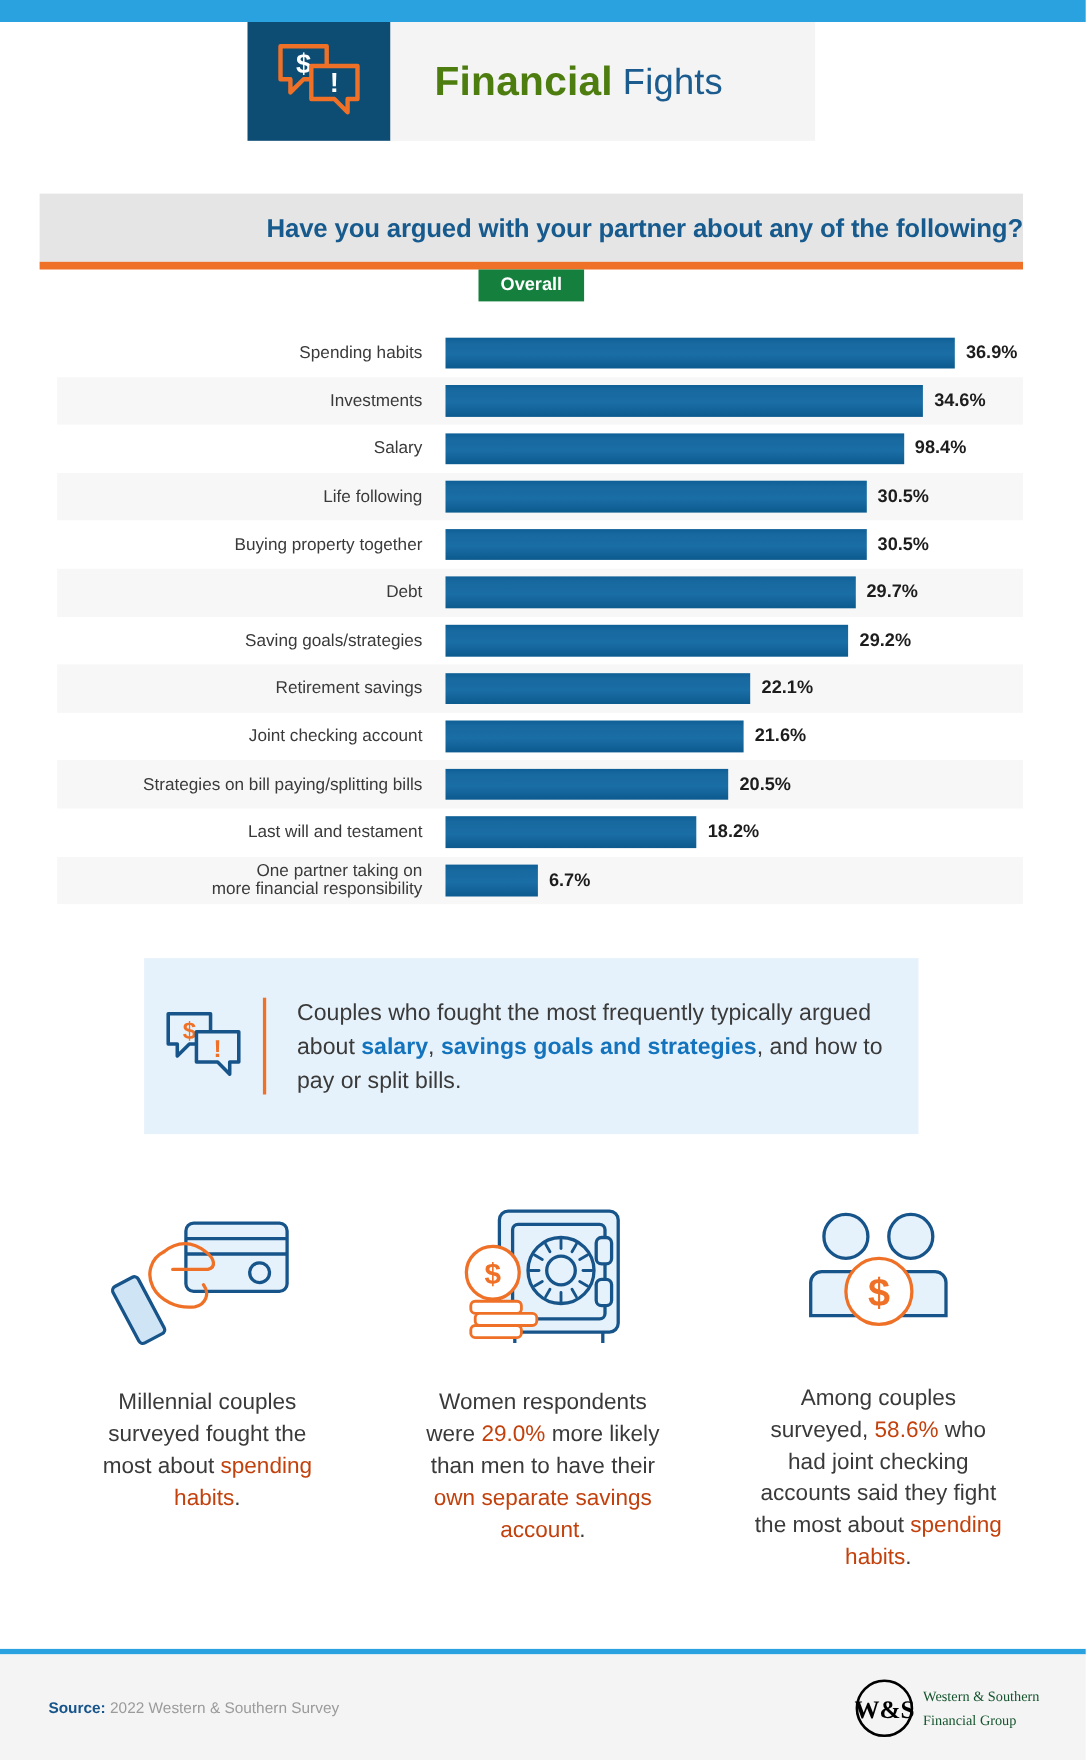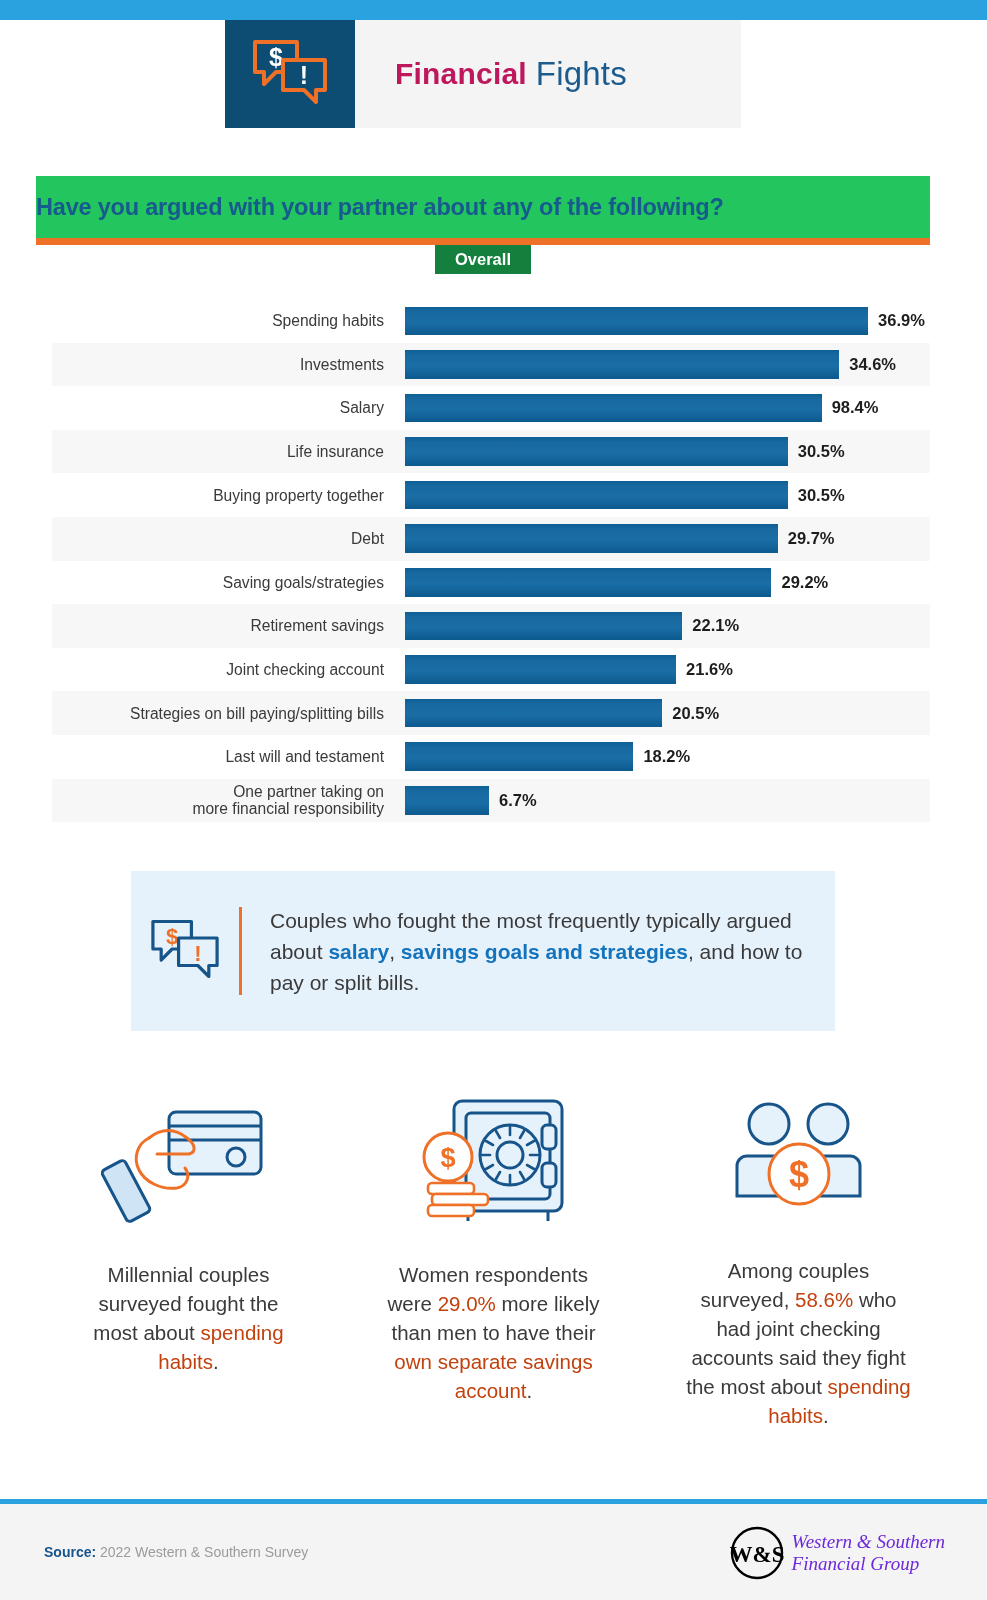--- a/index.html
+++ b/index.html
@@ -11,26 +11,26 @@
     position:relative;
   }
 
   
   .topbar{position:absolute;left:0;top:0;width:987px;height:20px;background:#2ba2e0;}
 
   
   .masthead{position:absolute;left:225px;top:20px;width:516px;height:108px;display:flex;}
   .logo-tile{width:130px;height:108px;background:#0d4d74;display:flex;align-items:center;justify-content:center;flex:none;}
   .mast-title{flex:1;background:#f4f4f4;display:flex;align-items:center;padding-left:40px;}
-  .mast-title .t1{font-size:30px;font-weight:bold;color:#be185d;letter-spacing:.2px;}
+  .mast-title .t1{font-size:37px;font-weight:bold;color:#4d7c0f;letter-spacing:.2px;}
   .mast-title .t2{font-size:33px;font-weight:normal;color:#1b5b8e;letter-spacing:.2px;margin-left:9px;}
 
   
-  .qband{position:absolute;left:36px;top:176px;width:894px;height:62px;background:#22c55e;
-         display:flex;align-items:center;justify-content:flex-start;}
+  .qband{position:absolute;left:36px;top:176px;width:894px;height:62px;background:#e5e5e5;
+         display:flex;align-items:center;justify-content:flex-end;}
   .qband span{font-size:23.5px;font-weight:bold;color:#175a8d;letter-spacing:-0.2px;}
   .orange-rule{position:absolute;left:36px;top:238px;width:894px;height:7px;background:#ef7127;}
   .overall-tab{position:absolute;left:435px;top:245px;width:96px;height:29px;background:#15803d;
         color:#ffffff;font-size:16.5px;font-weight:bold;display:flex;align-items:center;justify-content:center;}
 
   
   .chart{position:absolute;left:0;top:299px;width:987px;height:525px;}
   .row{position:relative;height:43.6px;}
   .row .stripe{position:absolute;left:52px;top:0;width:878px;height:100%;background:#f7f7f7;}
   .row.alt .stripe{background:transparent;}
@@ -60,21 +60,21 @@
 
   
   .foot-rule{position:absolute;left:0;top:1499px;width:987px;height:5px;background:#2ba2e0;}
   .footer{position:absolute;left:0;top:1504px;width:987px;height:96px;background:#f4f4f4;
         display:flex;align-items:center;}
   .src{margin-left:44px;font-size:14px;}
   .src .k{color:#16548a;font-weight:bold;}
   .src .v{color:#9b9b9b;}
   .wslogo{position:absolute;right:42px;top:22px;display:flex;align-items:center;}
   .wslogo .mark{width:54px;height:54px;flex:none;}
-  .wslogo .wstext{margin-left:8px;font-family:"Liberation Serif", serif;font-size:19px;line-height:22px;color:#6d28d9;font-style:italic;}
+  .wslogo .wstext{margin-left:8px;font-family:"Liberation Serif", serif;font-size:13px;line-height:22px;color:#14532d;}
 </style>
 </head>
 <body>
 
 <div class="topbar"></div>
 
 <div class="masthead">
   <div class="logo-tile">
     <span>
       <svg width="82" height="72" viewBox="0 0 82 72">
@@ -117,21 +117,21 @@
     <div class="row alt">
       <div class="stripe"></div>
       <div class="lbl">Salary</div>
       <div class="track">
         <div class="bar" style="width: 416.66px;"></div>
         <div class="val" style="left: 426.66px;">98.4%</div>
       </div>
     </div>
     <div class="row">
       <div class="stripe"></div>
-      <div class="lbl">Life insurance</div>
+      <div class="lbl">Life following</div>
       <div class="track">
         <div class="bar" style="width: 382.775px;"></div>
         <div class="val" style="left: 392.775px;">30.5%</div>
       </div>
     </div>
     <div class="row alt">
       <div class="stripe"></div>
       <div class="lbl">Buying property together</div>
       <div class="track">
         <div class="bar" style="width: 382.775px;"></div>

